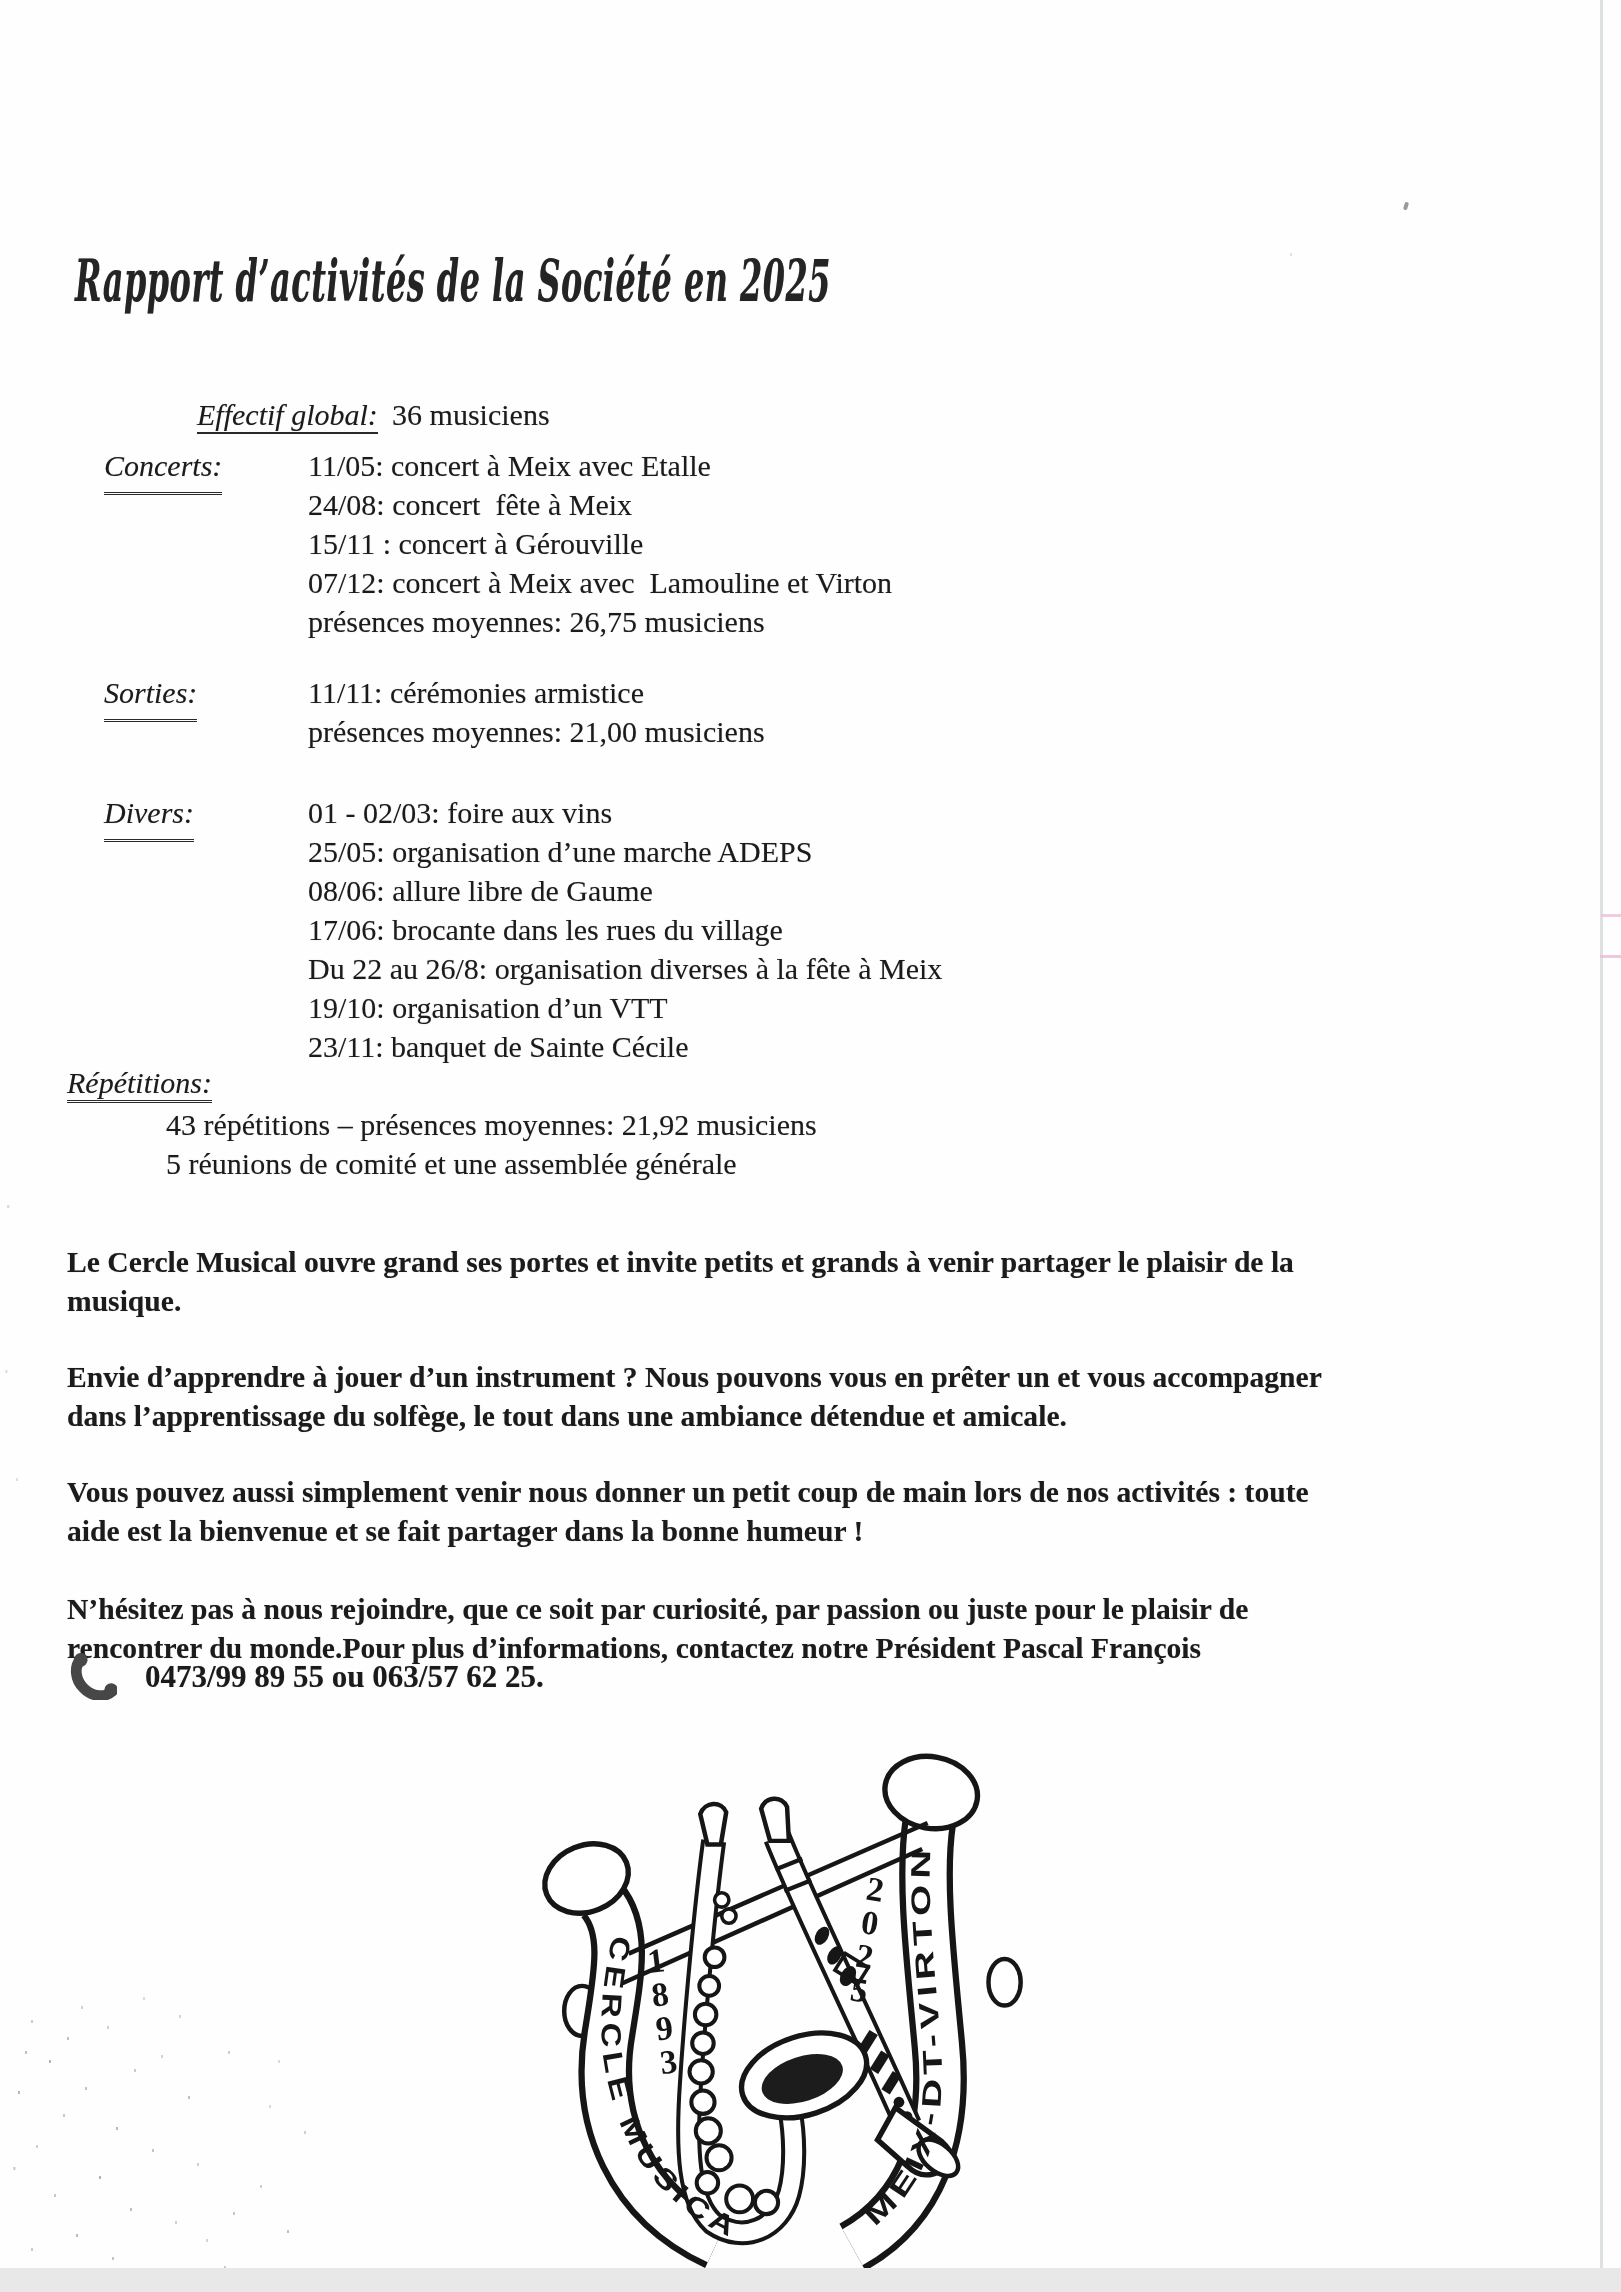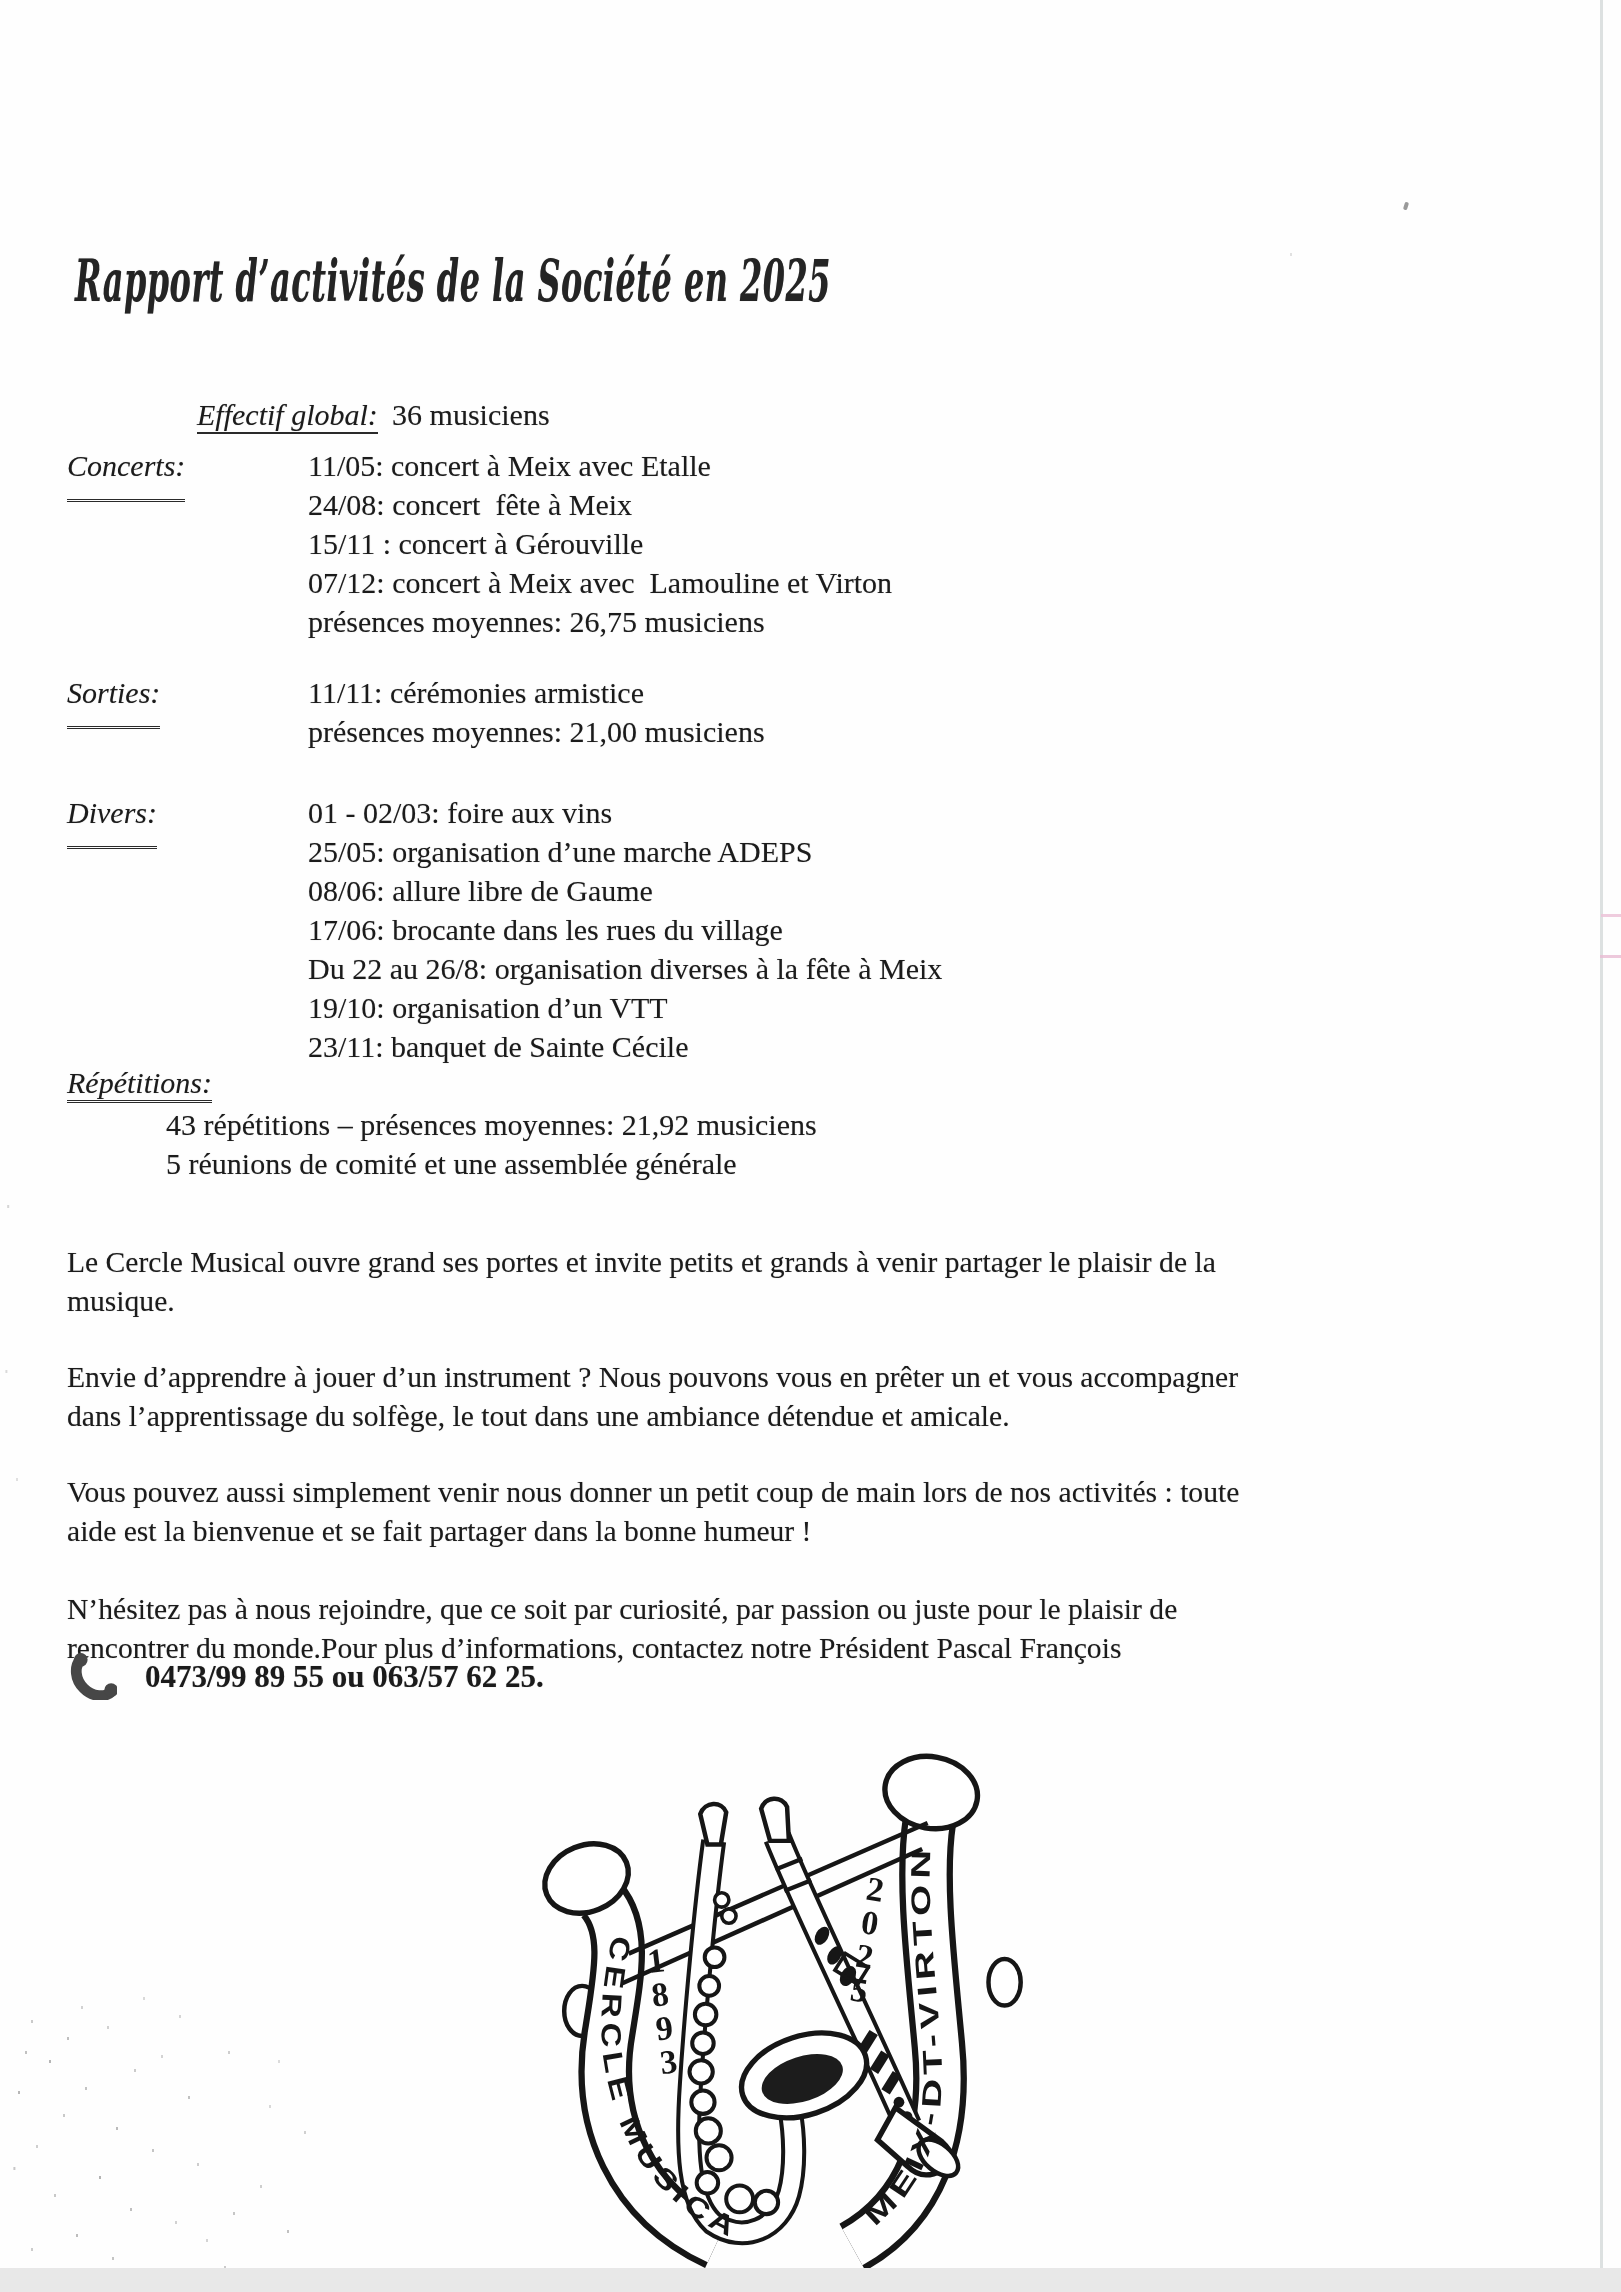--- a/index.html
+++ b/index.html
@@ -14,29 +14,29 @@
     font-size:57px;color:#242424;white-space:nowrap;letter-spacing:0.9px;
     transform:scaleX(.56);transform-origin:left top;
     text-shadow:0 0 0.9px rgba(30,30,30,.45);
   }
   .doc-text{text-shadow:0 0 0.9px rgba(30,30,30,.35);}
   .effectif{position:absolute;left:167px;top:364px;font-size:30px;white-space:pre;}
   .effectif .lbl{font-style:italic;border-bottom:2.7px solid #2a2a2a;padding-bottom:1px;}
   .effectif .val{margin-left:14.3px;}
   .section{position:absolute;left:67px;display:flex;align-items:flex-start;}
   .sec-label{width:193px;flex:none;font-size:30px;font-style:italic;line-height:39px;}
-  .sec-label span{border-bottom:3.6px double #2a2a2a;padding-bottom:17px;}
+  .sec-label span{border-bottom:3.6px double #2a2a2a;padding-bottom:10px;margin-left:37px;}
   .sec-items .item{font-size:30px;line-height:39px;white-space:pre;margin-left:48px;}
   .rep-label{position:absolute;left:67px;top:1066px;font-size:30px;font-style:italic;}
   .rep-label span{border-bottom:3.6px double #2a2a2a;padding-bottom:0.9px;}
   .rep-items{position:absolute;left:166px;top:1105px;}
   .rep-items .item{font-size:30px;line-height:39px;white-space:pre;}
   .bold-par{
     position:absolute;left:67px;margin:0;
-    font-size:29.6px;font-weight:normal;line-height:39px;white-space:nowrap;
+    font-size:29.6px;font-weight:bold;line-height:39px;white-space:nowrap;
   }
   .phone-row{position:absolute;left:70px;top:1653px;display:flex;align-items:center;gap:28px;}
   .phone-num{font-size:31px;font-weight:bold;white-space:pre;}
   .logo{position:absolute;left:537px;top:1746px;width:493px;height:546px;}
   
   .edge-line{position:absolute;left:1600px;top:0;width:2.7px;height:2293px;background:#dde1e1;}
   .pink-tick-1{position:absolute;left:1601px;top:914px;width:19.7px;height:2.7px;background:#ecc3d8;opacity:.85;}
   .pink-tick-2{position:absolute;left:1600px;top:955px;width:21.5px;height:2.7px;background:#e9bcd3;opacity:.8;}
   .speck-tr{position:absolute;left:1404px;top:202px;width:3.6px;height:8px;background:#9a9a9a;border-radius:1.8px;transform:rotate(18deg);}
   .speckles{

